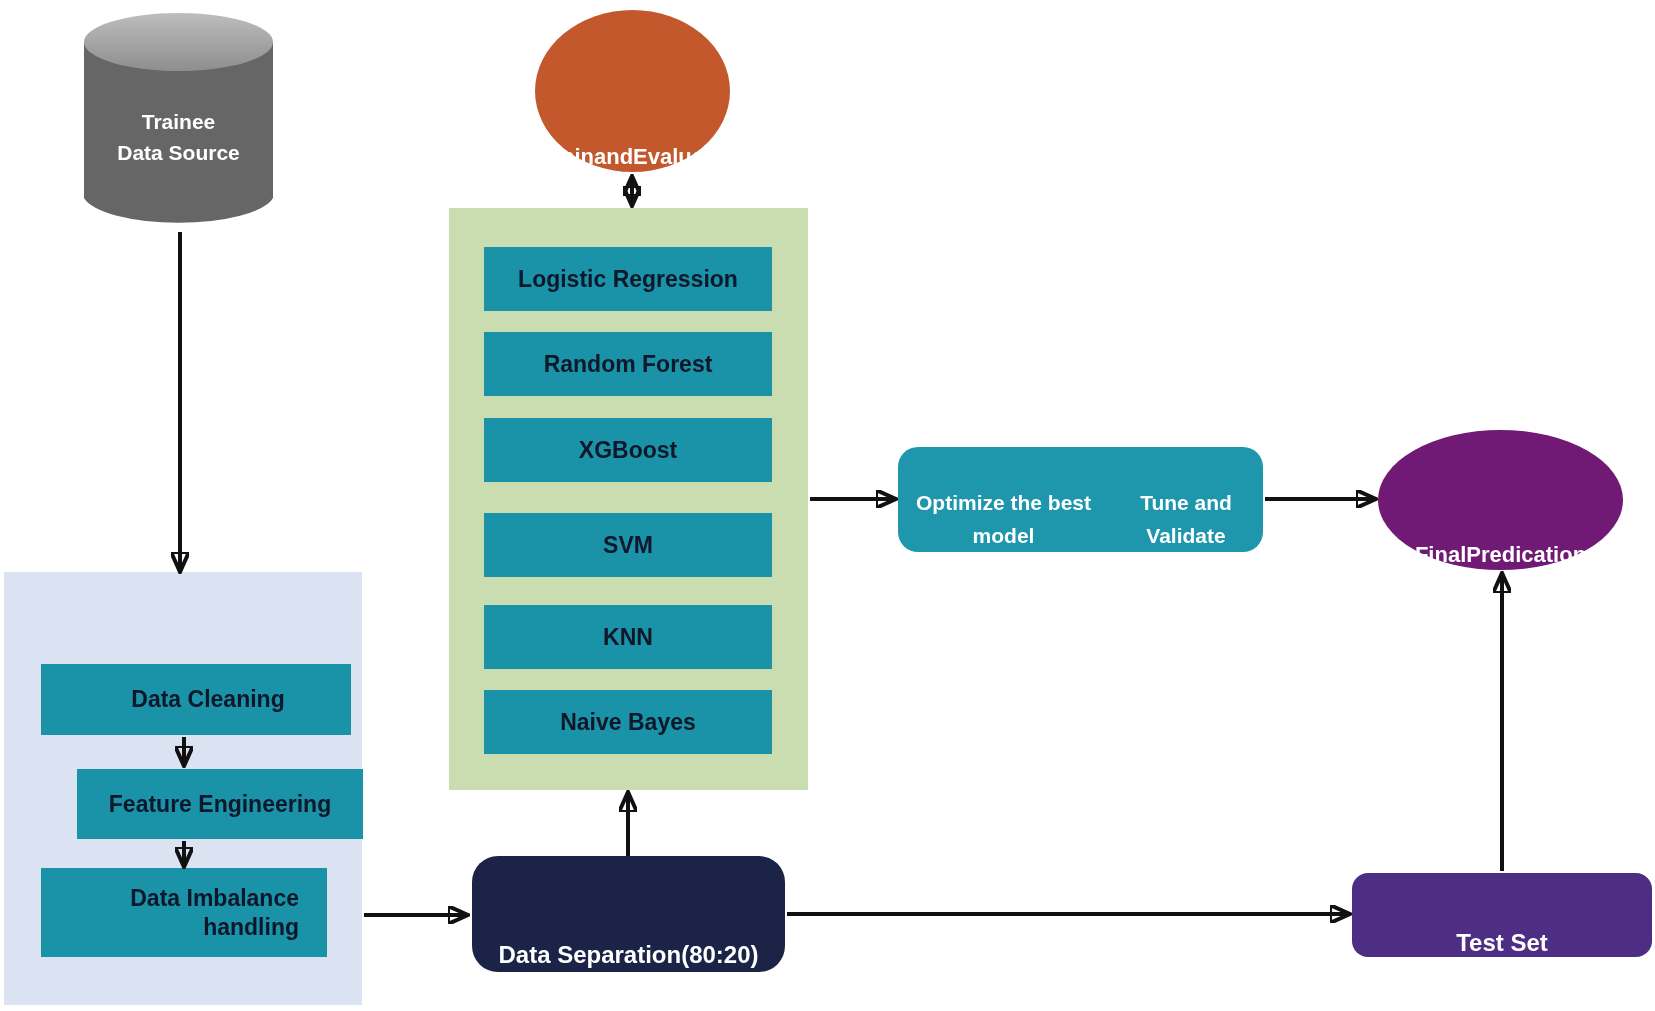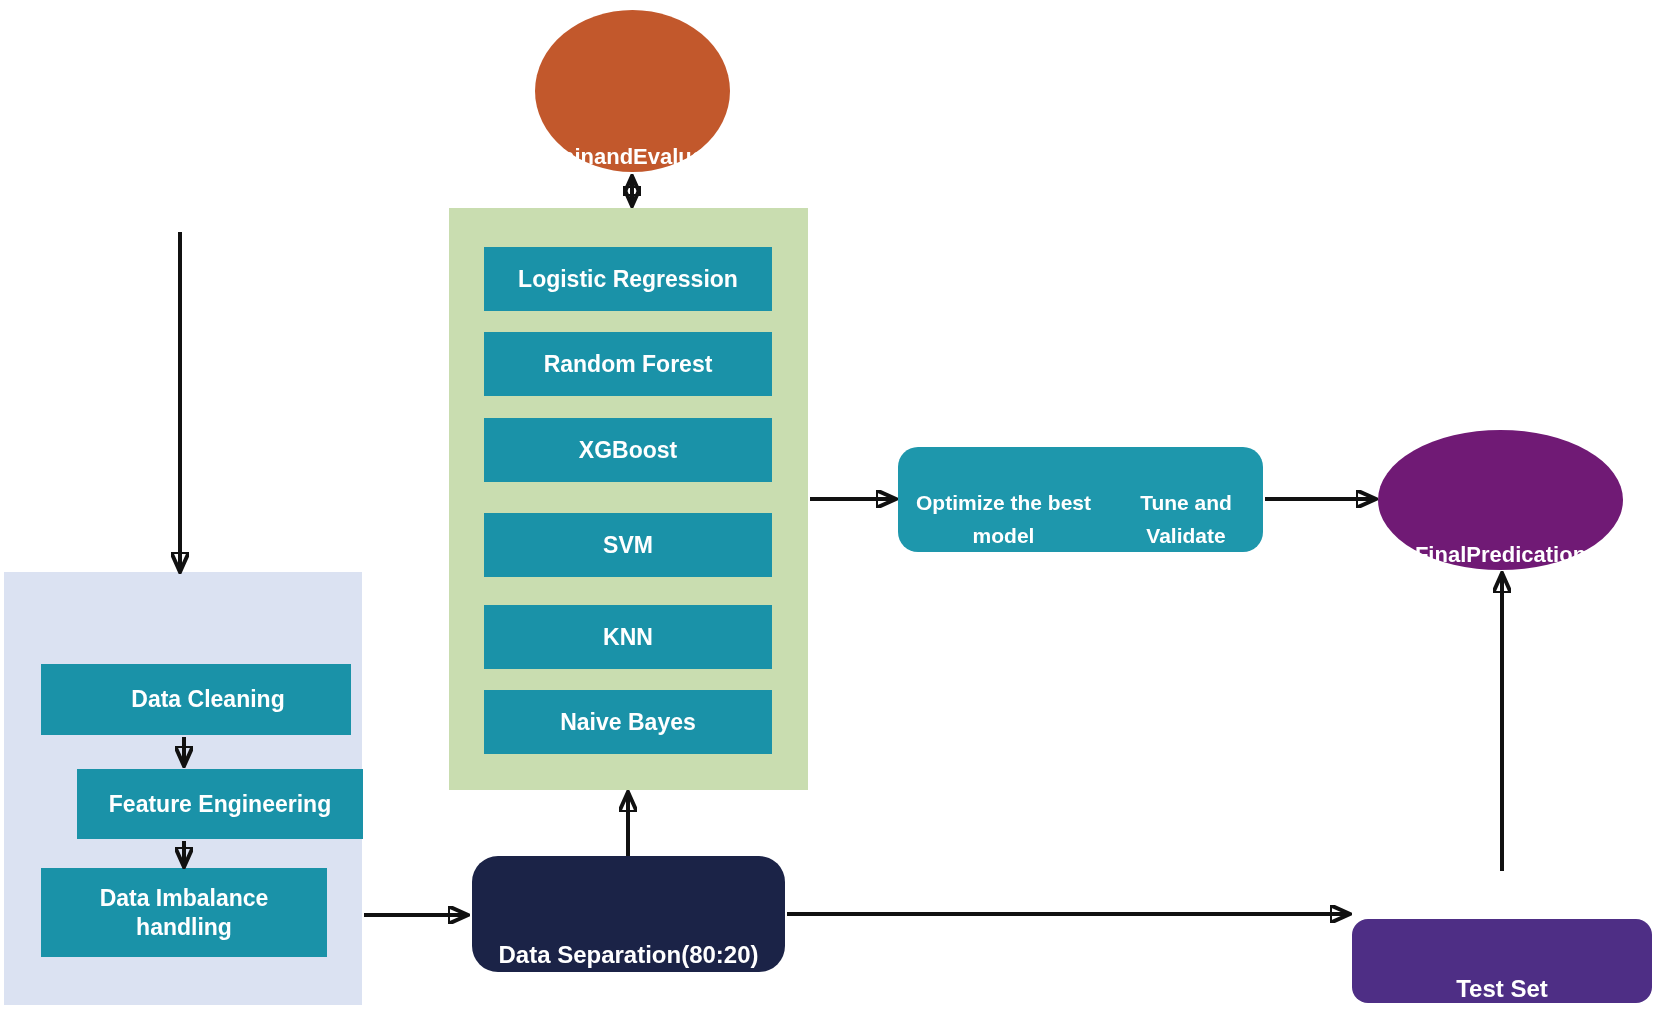--- a/index.html
+++ b/index.html
@@ -30,45 +30,45 @@
     text-align: center;
     display: flex;
     flex-direction: row;
     align-items: flex-end;
     justify-content: center;
   }
 
   
   .teal-box {
     background: #1a92a8;
-    color: #ffffff;
+    color: #0f172a;
     font-weight: 700;
     display: flex;
     align-items: center;
     justify-content: center;
-    text-align: center;
+    text-align: right;
     font-size: 23px;
     line-height: 29px;
   }
   .model-box { left: 484px; width: 288px; height: 64px; }
   .prep-box  { left: 41px;  width: 286px; }
 
   
   .node-datasep {
     left: 472px; top: 856px; width: 313px; height: 116px;
     background: #1b2347; border-radius: 26px;
     font-size: 24px; line-height: 34px;
   }
   .node-optimize {
     left: 898px; top: 447px; width: 365px; height: 105px;
     background: #1e97ac; border-radius: 20px;
     font-size: 21px; line-height: 33px;
   }
   .node-testset {
-    left: 1352px; top: 919px; width: 300px; height: 84px;
+    left: 1352px; top: 873px; width: 300px; height: 84px;
     background: #4e2e85; border-radius: 16px;
     font-size: 24px;
   }
 
   
   .node-train {
     left: 535px; top: 10px; width: 195px; height: 162px;
     background: #c2582c; border-radius: 50%;
     font-size: 22px; line-height: 30px;
   }
@@ -99,20 +99,36 @@
   }
 </style>
 </head>
 <body>
 
 <div id="canvas">
 
   <div class="abs panel-blue"></div>
   <div class="abs panel-green"></div>
 
+  <div class="abs cylinder-wrap">
+    <svg width="193" height="220" viewBox="0 0 193 220">
+      <defs>
+        <linearGradient id="cylTop" x1="0" y1="0" x2="0" y2="1">
+          <stop offset="0" stop-color="#bdbdbd"></stop>
+          <stop offset="1" stop-color="#8e8e8e"></stop>
+        </linearGradient>
+      </defs>
+      <path d="M2,32 L2,188 A96,30 0 0 0 191,188 L191,32 Z" fill="#666666"></path>
+      <ellipse cx="96.5" cy="32" rx="94.5" ry="29" fill="url(#cylTop)"></ellipse>
+    </svg>
+    <div class="cylinder-label">
+      <div>Trainee</div>
+      <div>Data Source</div>
+    </div>
+  </div>
 
   <div class="abs node-text node-train">
     <div>Train</div>
     <div>and</div>
     <div>Evaluate</div>
   </div>
 
   <div class="abs teal-box model-box" style="top:247px">
     <span>Logistic Regression</span>
   </div>

